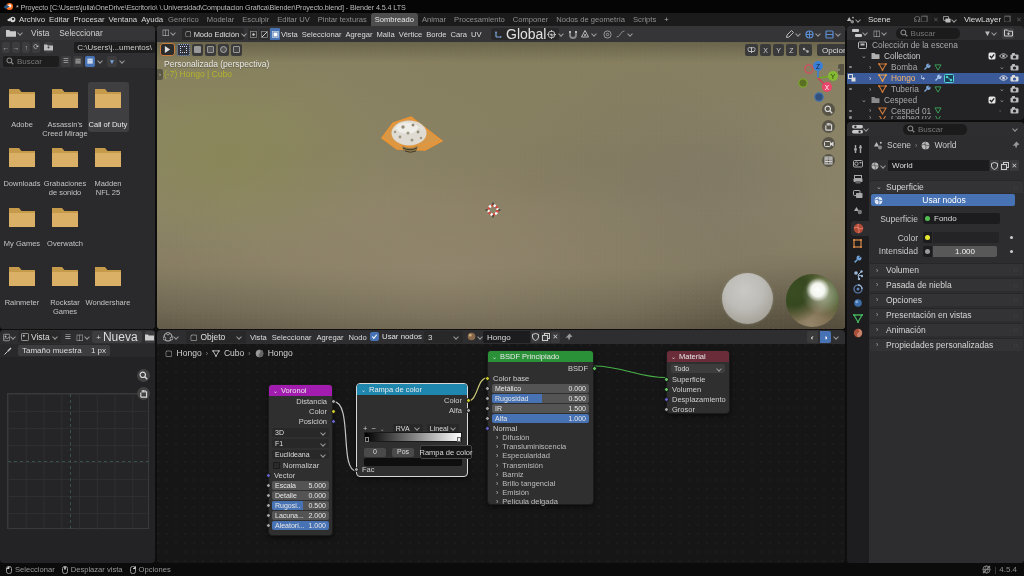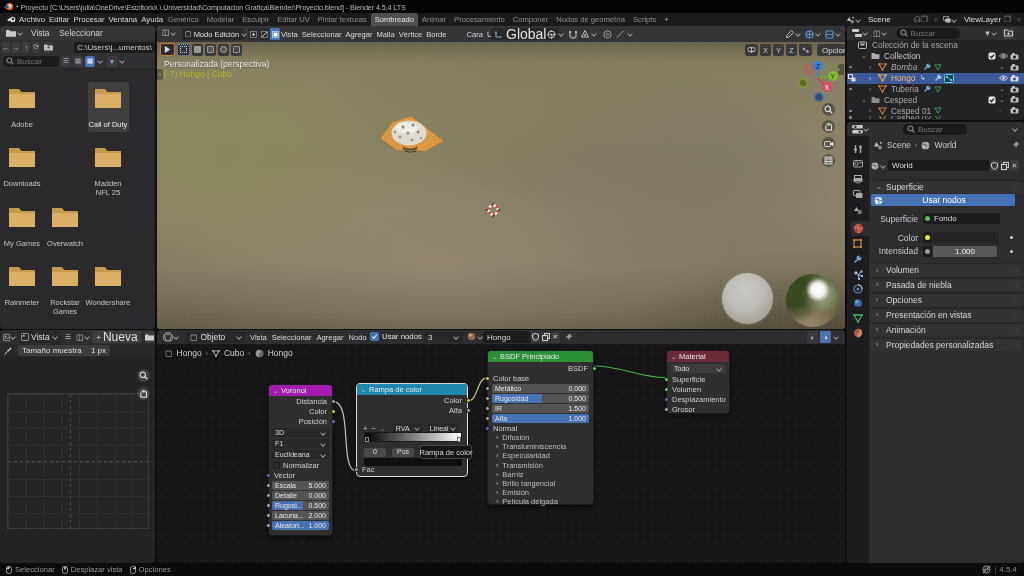--- a/index.html
+++ b/index.html
@@ -135,28 +135,36 @@
       <span class="chev" style="margin-left:2px;"></span>
     <span class="vbtn" style="margin-left:4px;color:#7aa5dd;">▼</span>
       <span class="chev" style="margin-left:2px;"></span>
   </div>
   <div id="filegrid" class="abs" style="left:0;top:44px;width:155px;height:260px;background:#2a2a2c;">
     <div class="abs" style="left:88px;top:12px;width:41px;height:50px;background:#3f3f42;border-radius:3px;"></div>
     <div class="fitem" style="left:-2px;top:16px;"><svg class="folder" width="28" height="25" viewBox="0 0 28 25">
           <path d="M1 3 h10 l2.5 3 h13.5 v16 h-26z" fill="#c59a4b"></path>
           <path d="M1 8 h26 v14 h-26z" fill="#d9b066"></path>
         </svg><div class="lbl">Adobe</div></div>
+    <div class="fitem" style="left:41px;top:16px;"><svg class="folder" width="28" height="25" viewBox="0 0 28 25">
+          <path d="M1 3 h10 l2.5 3 h13.5 v16 h-26z" fill="#c59a4b"></path>
+          <path d="M1 8 h26 v14 h-26z" fill="#d9b066"></path>
+        </svg><div class="lbl">Assassin's<br>Creed Mirage</div></div>
     <div class="fitem" style="left:84px;top:16px;"><svg class="folder" width="28" height="25" viewBox="0 0 28 25">
           <path d="M1 3 h10 l2.5 3 h13.5 v16 h-26z" fill="#c59a4b"></path>
           <path d="M1 8 h26 v14 h-26z" fill="#d9b066"></path>
         </svg><div class="lbl" style="color:#e8e8e8;">Call of Duty</div></div>
     <div class="fitem" style="left:-2px;top:75px;"><svg class="folder" width="28" height="25" viewBox="0 0 28 25">
           <path d="M1 3 h10 l2.5 3 h13.5 v16 h-26z" fill="#c59a4b"></path>
           <path d="M1 8 h26 v14 h-26z" fill="#d9b066"></path>
         </svg><div class="lbl">Downloads</div></div>
+    <div class="fitem" style="left:41px;top:75px;"><svg class="folder" width="28" height="25" viewBox="0 0 28 25">
+          <path d="M1 3 h10 l2.5 3 h13.5 v16 h-26z" fill="#c59a4b"></path>
+          <path d="M1 8 h26 v14 h-26z" fill="#d9b066"></path>
+        </svg><div class="lbl">Grabaciones<br>de sonido</div></div>
     <div class="fitem" style="left:84px;top:75px;"><svg class="folder" width="28" height="25" viewBox="0 0 28 25">
           <path d="M1 3 h10 l2.5 3 h13.5 v16 h-26z" fill="#c59a4b"></path>
           <path d="M1 8 h26 v14 h-26z" fill="#d9b066"></path>
         </svg><div class="lbl">Madden<br>NFL 25</div></div>
     <div class="fitem" style="left:-2px;top:135px;"><svg class="folder" width="28" height="25" viewBox="0 0 28 25">
           <path d="M1 3 h10 l2.5 3 h13.5 v16 h-26z" fill="#c59a4b"></path>
           <path d="M1 8 h26 v14 h-26z" fill="#d9b066"></path>
         </svg><div class="lbl">My Games</div></div>
     <div class="fitem" style="left:41px;top:135px;"><svg class="folder" width="28" height="25" viewBox="0 0 28 25">
           <path d="M1 3 h10 l2.5 3 h13.5 v16 h-26z" fill="#c59a4b"></path>
@@ -208,21 +216,21 @@
           </svg>
         </span>
     </span>
     <span class="abs row" style="left:124px;top:0;height:16px;">
       <span class="vpm" style="margin-left:0;">Vista</span>
         <span class="vpm" style="margin-left:4px;">Seleccionar</span>
         <span class="vpm" style="margin-left:4px;">Agregar</span>
         <span class="vpm" style="margin-left:4px;">Malla</span>
         <span class="vpm" style="margin-left:4px;">Vértice</span>
         <span class="vpm" style="margin-left:4px;">Borde</span>
-        <span class="vpm" style="margin-left:20px;">Cara</span>
+        <span class="vpm" style="margin-left:4px;">Cara</span>
         <span class="vpm" style="margin-left:4px;">UV</span>
     </span>
     <span class="row abs" style="left:334px;top:2px;height:12px;background:#282828;border-radius:2px;padding:0 4px;gap:3px;">
       <svg width="8" height="8" viewBox="0 0 8 8">
           <path fill="none" d="M1 7 V1.5 M1 7 H6.5" stroke="#7aa5dd" stroke-width="1.2"></path>
           <path d="M1 1.5 l-0.8 1.5 h1.6z M6.5 7 l-1.5 -0.8 v1.6z" fill="#7aa5dd"></path>
         </svg>
       <span style="font-size:14px;color:#e0e0e0;">Global</span>
         <span class="chev"></span>
     </span>
@@ -470,21 +478,21 @@
     </div>
     <div class="orow">
       <span class="odot"></span>
         <span class="oexp" style="margin-left:22px;">›</span>
       <svg class="meshic" width="9" height="8" viewBox="0 0 9 8">
           <path d="M1 1 L8 1 L4.5 7z" fill="none" stroke="#cf7b3a" stroke-width="1.1"></path>
           <circle cx="1" cy="1" r="0.9" fill="#cf7b3a"></circle>
           <circle cx="8" cy="1" r="0.9" fill="#cf7b3a"></circle>
           <circle cx="4.5" cy="7" r="0.9" fill="#cf7b3a"></circle>
         </svg>
-      <span style="margin-left:4px;font-style:italic;">Bomba</span>
+      <span style="margin-left:4px;">Bomba</span>
       <span class="oic" style="left:76px;">
           <svg width="8" height="8" viewBox="0 0 8 8">
             <path d="M6.5 1 a2 2 0 0 0 -3 2.6 L1 6 L2 7 L4.4 4.5 A2 2 0 0 0 7 1.5 L5.8 2.7 L5.3 1.7z" fill="#7ba7d8"></path>
           </svg>
         </span>
       <span class="oic" style="left:87px;">
           <svg width="8" height="7" viewBox="0 0 9 8">
             <path d="M1 1 L8 1 L4.5 7z" fill="none" stroke="#3aa05a" stroke-width="1.1"></path>
           </svg>
         </span>

